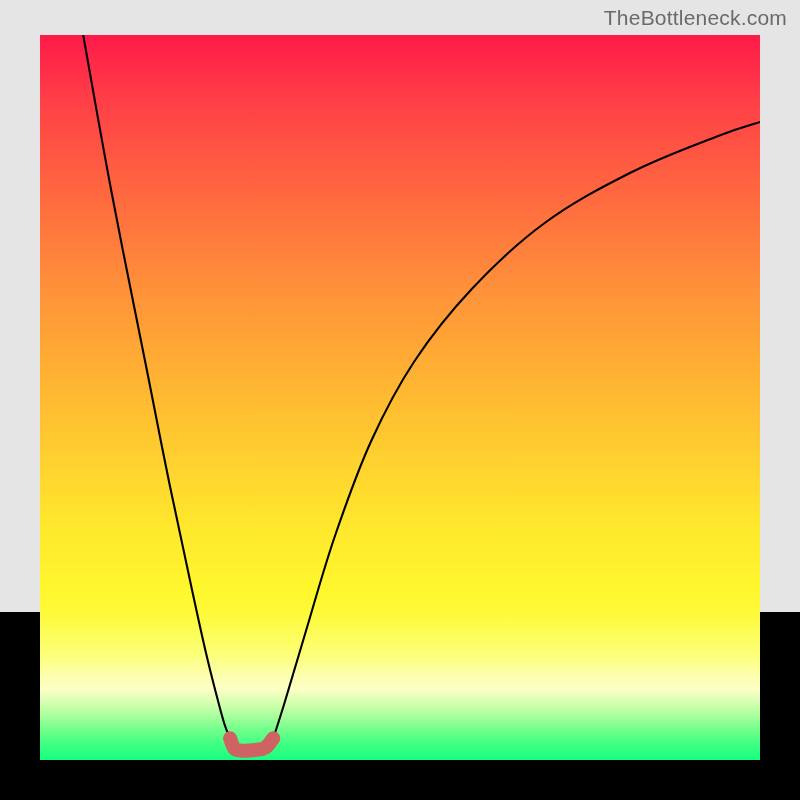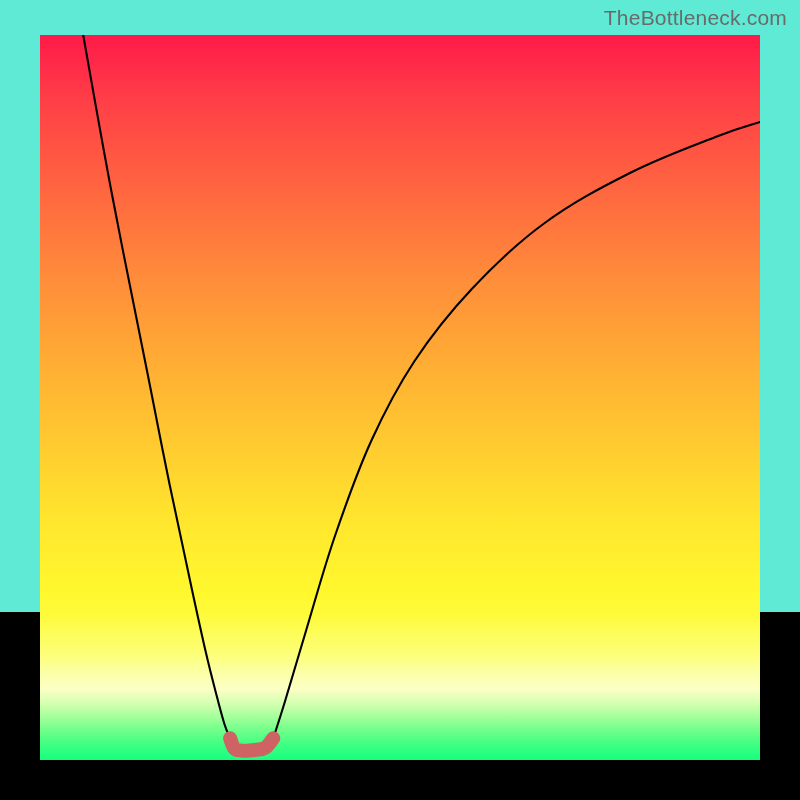--- a/index.html
+++ b/index.html
@@ -8,21 +8,21 @@
     width: 800px;
     height: 800px;
     background: #000;
     overflow: hidden;
     font-family: Arial, Helvetica, sans-serif;
   }
   .frame {
     position: absolute;
     left: 0; top: 0;
     width: 800px; height: 612px;
-    background: #5eead4;
+    background: #e5e5e5;
   }
   .plot {
     position: absolute;
     left: 40px;
     top: 35px;
     width: 720px;
     height: 725px;
     overflow: hidden;
   }
   .gradient {

